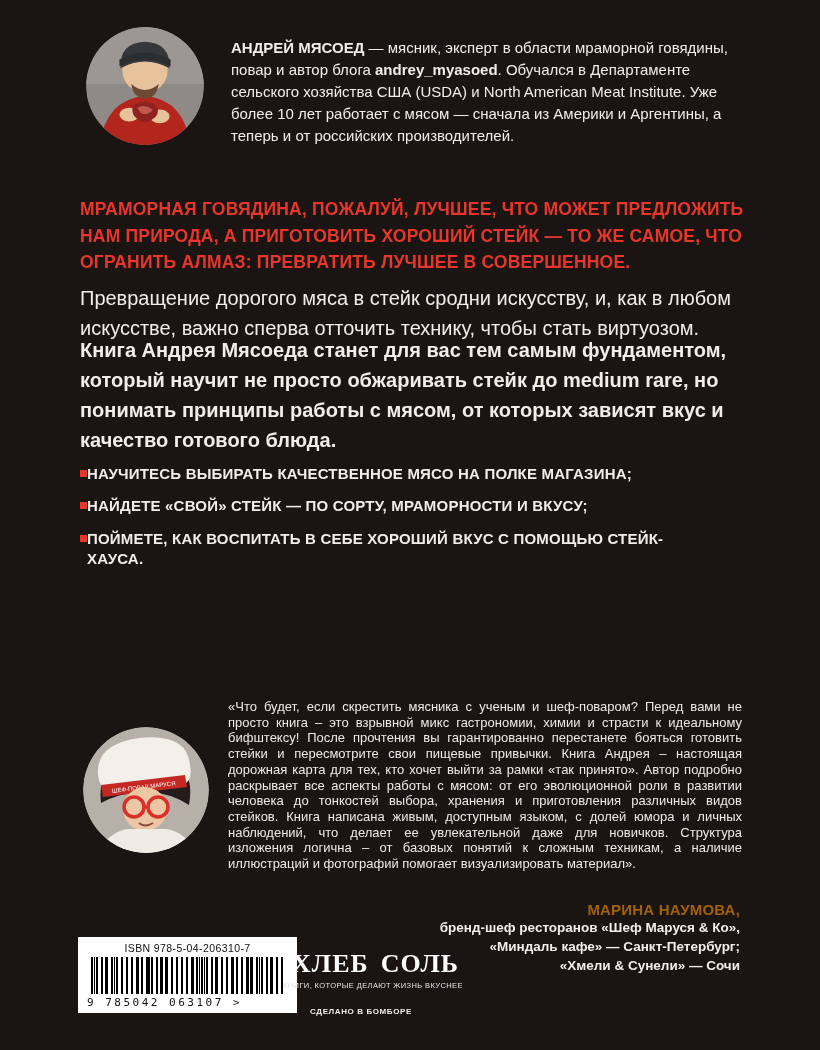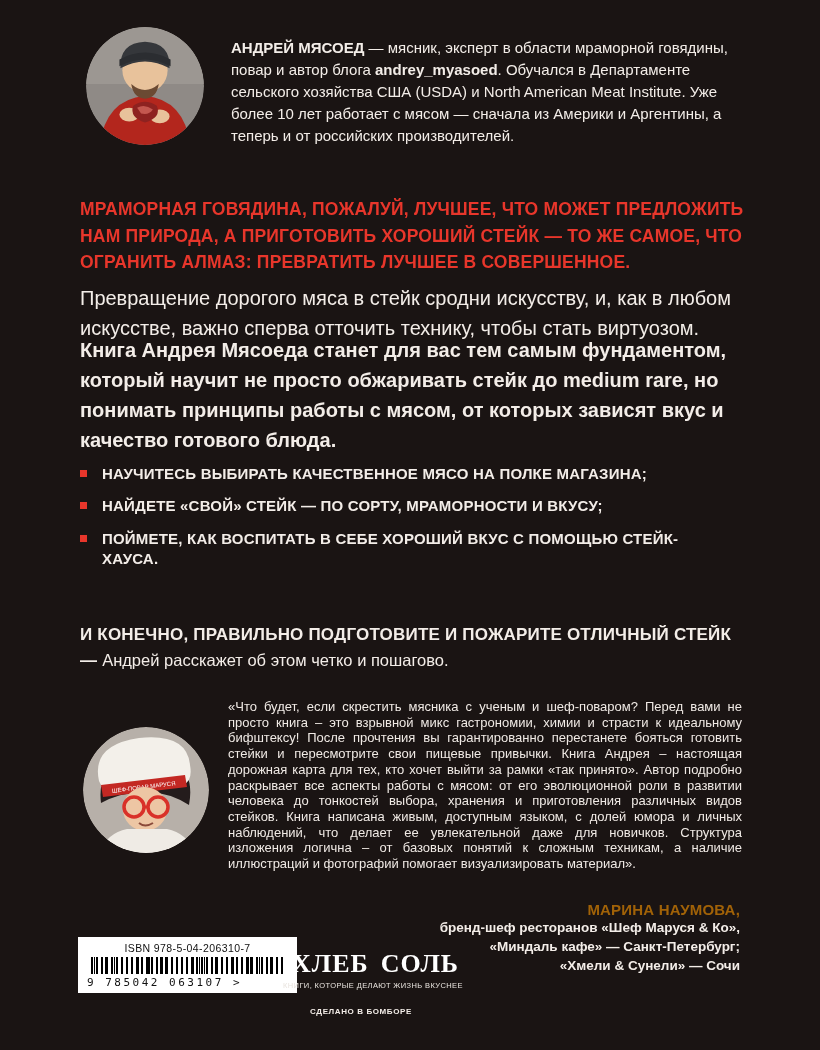--- a/index.html
+++ b/index.html
@@ -45,21 +45,21 @@
   
   .steps-heading {
     position: absolute; left: 80px; top: 424px; width: 680px;
     font-size: 16.5px; font-weight: 700; letter-spacing: .3px;
   }
   .steps {
     position: absolute; left: 80px; top: 464px; width: 600px;
     list-style: none;
   }
   .steps li {
-    display: flex; gap: 15px; margin-bottom: 12px;
+    display: flex; margin-bottom: 12px;
     font-weight: 700; font-size: 15px; line-height: 1.35;
     letter-spacing: .2px;
   }
   .steps .bullet {
     flex: 0 0 auto; width: 7px; height: 7px; margin-top: 6px;
     background: #e8362b;
   }
 
   .conclusion {
     position: absolute; left: 80px; top: 622px; width: 672px;
@@ -88,21 +88,21 @@
     margin-bottom: 0; letter-spacing: .2px;
   }
   .reviewer-line {
     font-weight: 700; font-size: 13.5px; line-height: 1.42;
     color: #f3ede8;
   }
 
   
   .barcode-box {
     position: absolute; left: 78px; top: 937px;
-    width: 219px; height: 56px; background: #ffffff;
+    width: 219px; height: 76px; background: #ffffff;
     display: flex; flex-direction: column;
     padding: 5px 9px 4px 9px; color: #111;
   }
   .isbn {
     font-size: 10.5px; text-align: center; letter-spacing: .4px;
     color: #111; margin-bottom: 3px;
   }
   .bars {
     flex: 1 1 auto; margin: 0 4px;
     background-color: #fff;
@@ -182,21 +182,20 @@
     <li>
       <span class="bullet"></span>
       <span>НАЙДЕТЕ «СВОЙ» СТЕЙК — ПО СОРТУ, МРАМОРНОСТИ И ВКУСУ;</span>
     </li>
     <li>
       <span class="bullet"></span>
       <span>ПОЙМЕТЕ, КАК ВОСПИТАТЬ В СЕБЕ ХОРОШИЙ ВКУС С ПОМОЩЬЮ СТЕЙК-ХАУСА.</span>
     </li>
   </ul>
 
-  <p class="conclusion"><strong>И КОНЕЧНО, ПРАВИЛЬНО ПОДГОТОВИТЕ И ПОЖАРИТЕ ОТЛИЧНЫЙ СТЕЙК — </strong><span>Андрей расскажет об этом четко и пошагово.</span></p>
 
   <div class="reviewer-photo">
     <svg viewBox="0 0 126 126" width="126" height="126">
       <defs>
           <clipPath id="clipB">
             <circle cx="63" cy="63" r="63"></circle>
           </clipPath>
         </defs>
       <g clip-path="url(#clipB)">
         <rect width="126" height="126" fill="#b7b0a9"></rect>

